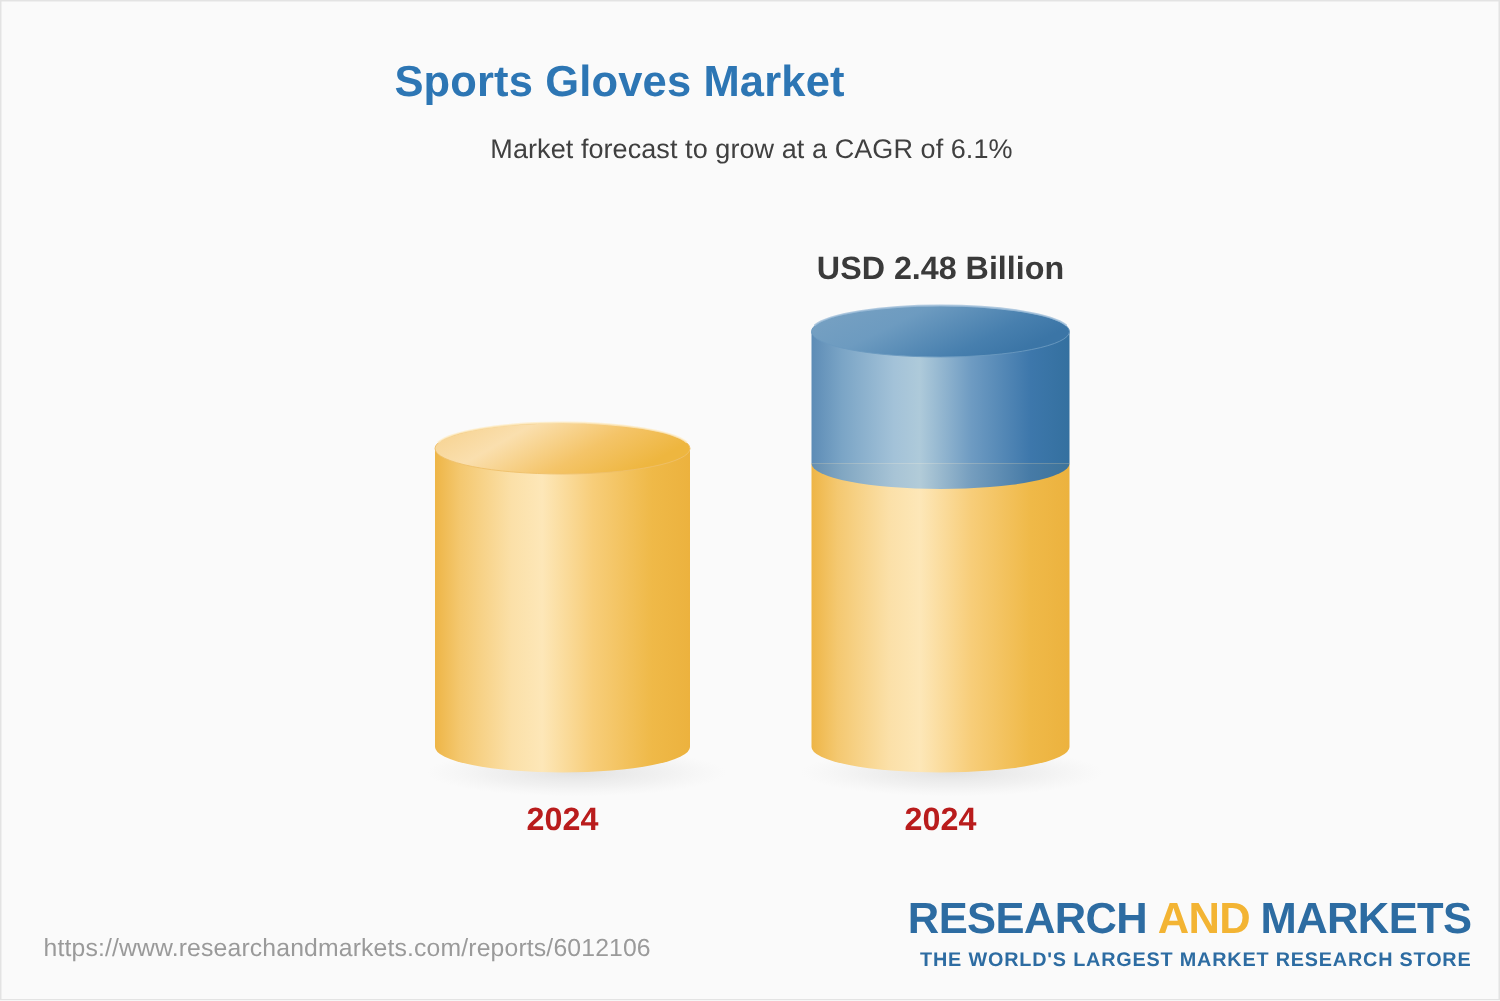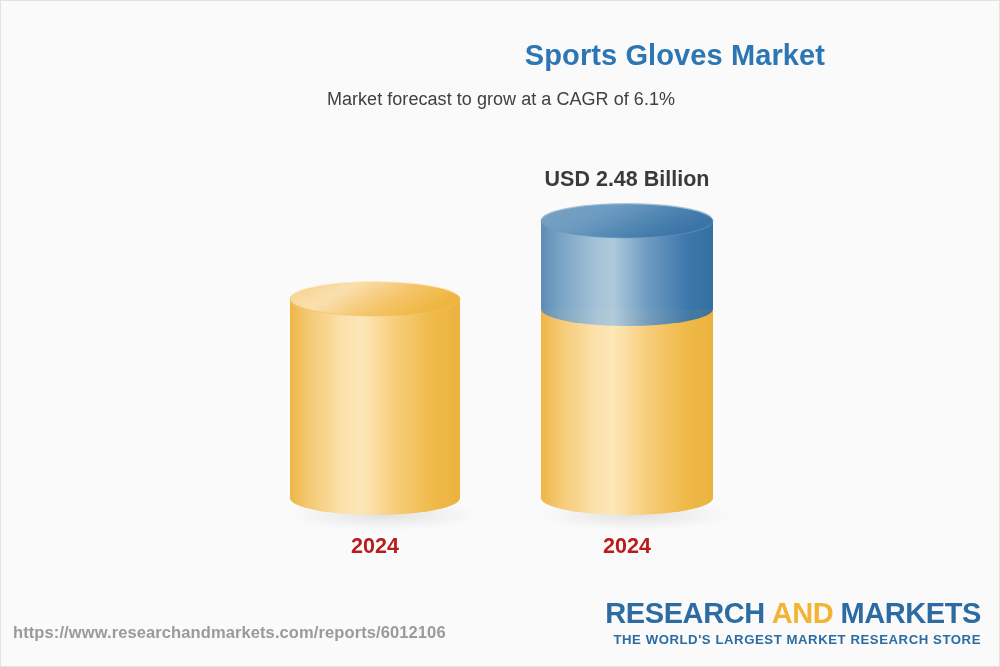--- a/index.html
+++ b/index.html
@@ -22,21 +22,21 @@
     border: 1px solid #e3e3e3;
     overflow: hidden;
   }
 
   
   .chart-title {
     position: absolute;
     left: 0;
     top: 38px;
     width: 824px;
-    text-align: right;
+    text-align: center;
     font-size: 29px;
     font-weight: bold;
     color: #2d76b4;
     letter-spacing: 0.1px;
   }
   .chart-subtitle {
     position: absolute;
     left: 0;
     top: 88px;
     width: 1000px;
@@ -69,26 +69,25 @@
     text-align: center;
     font-size: 21.5px;
     font-weight: bold;
     color: #b91c1c;
     white-space: nowrap;
   }
 
   
   .source-url {
     position: absolute;
-    left: 12px;
+    left: 28px;
     top: 622px;
     font-size: 16.5px;
     color: #9a9a9a;
     letter-spacing: 0.1px;
-    font-weight: bold;
   }
 
   .brand {
     position: absolute;
     right: 18px;
     top: 598px;
     text-align: right;
     line-height: 1;
   }
   .brand-main {

